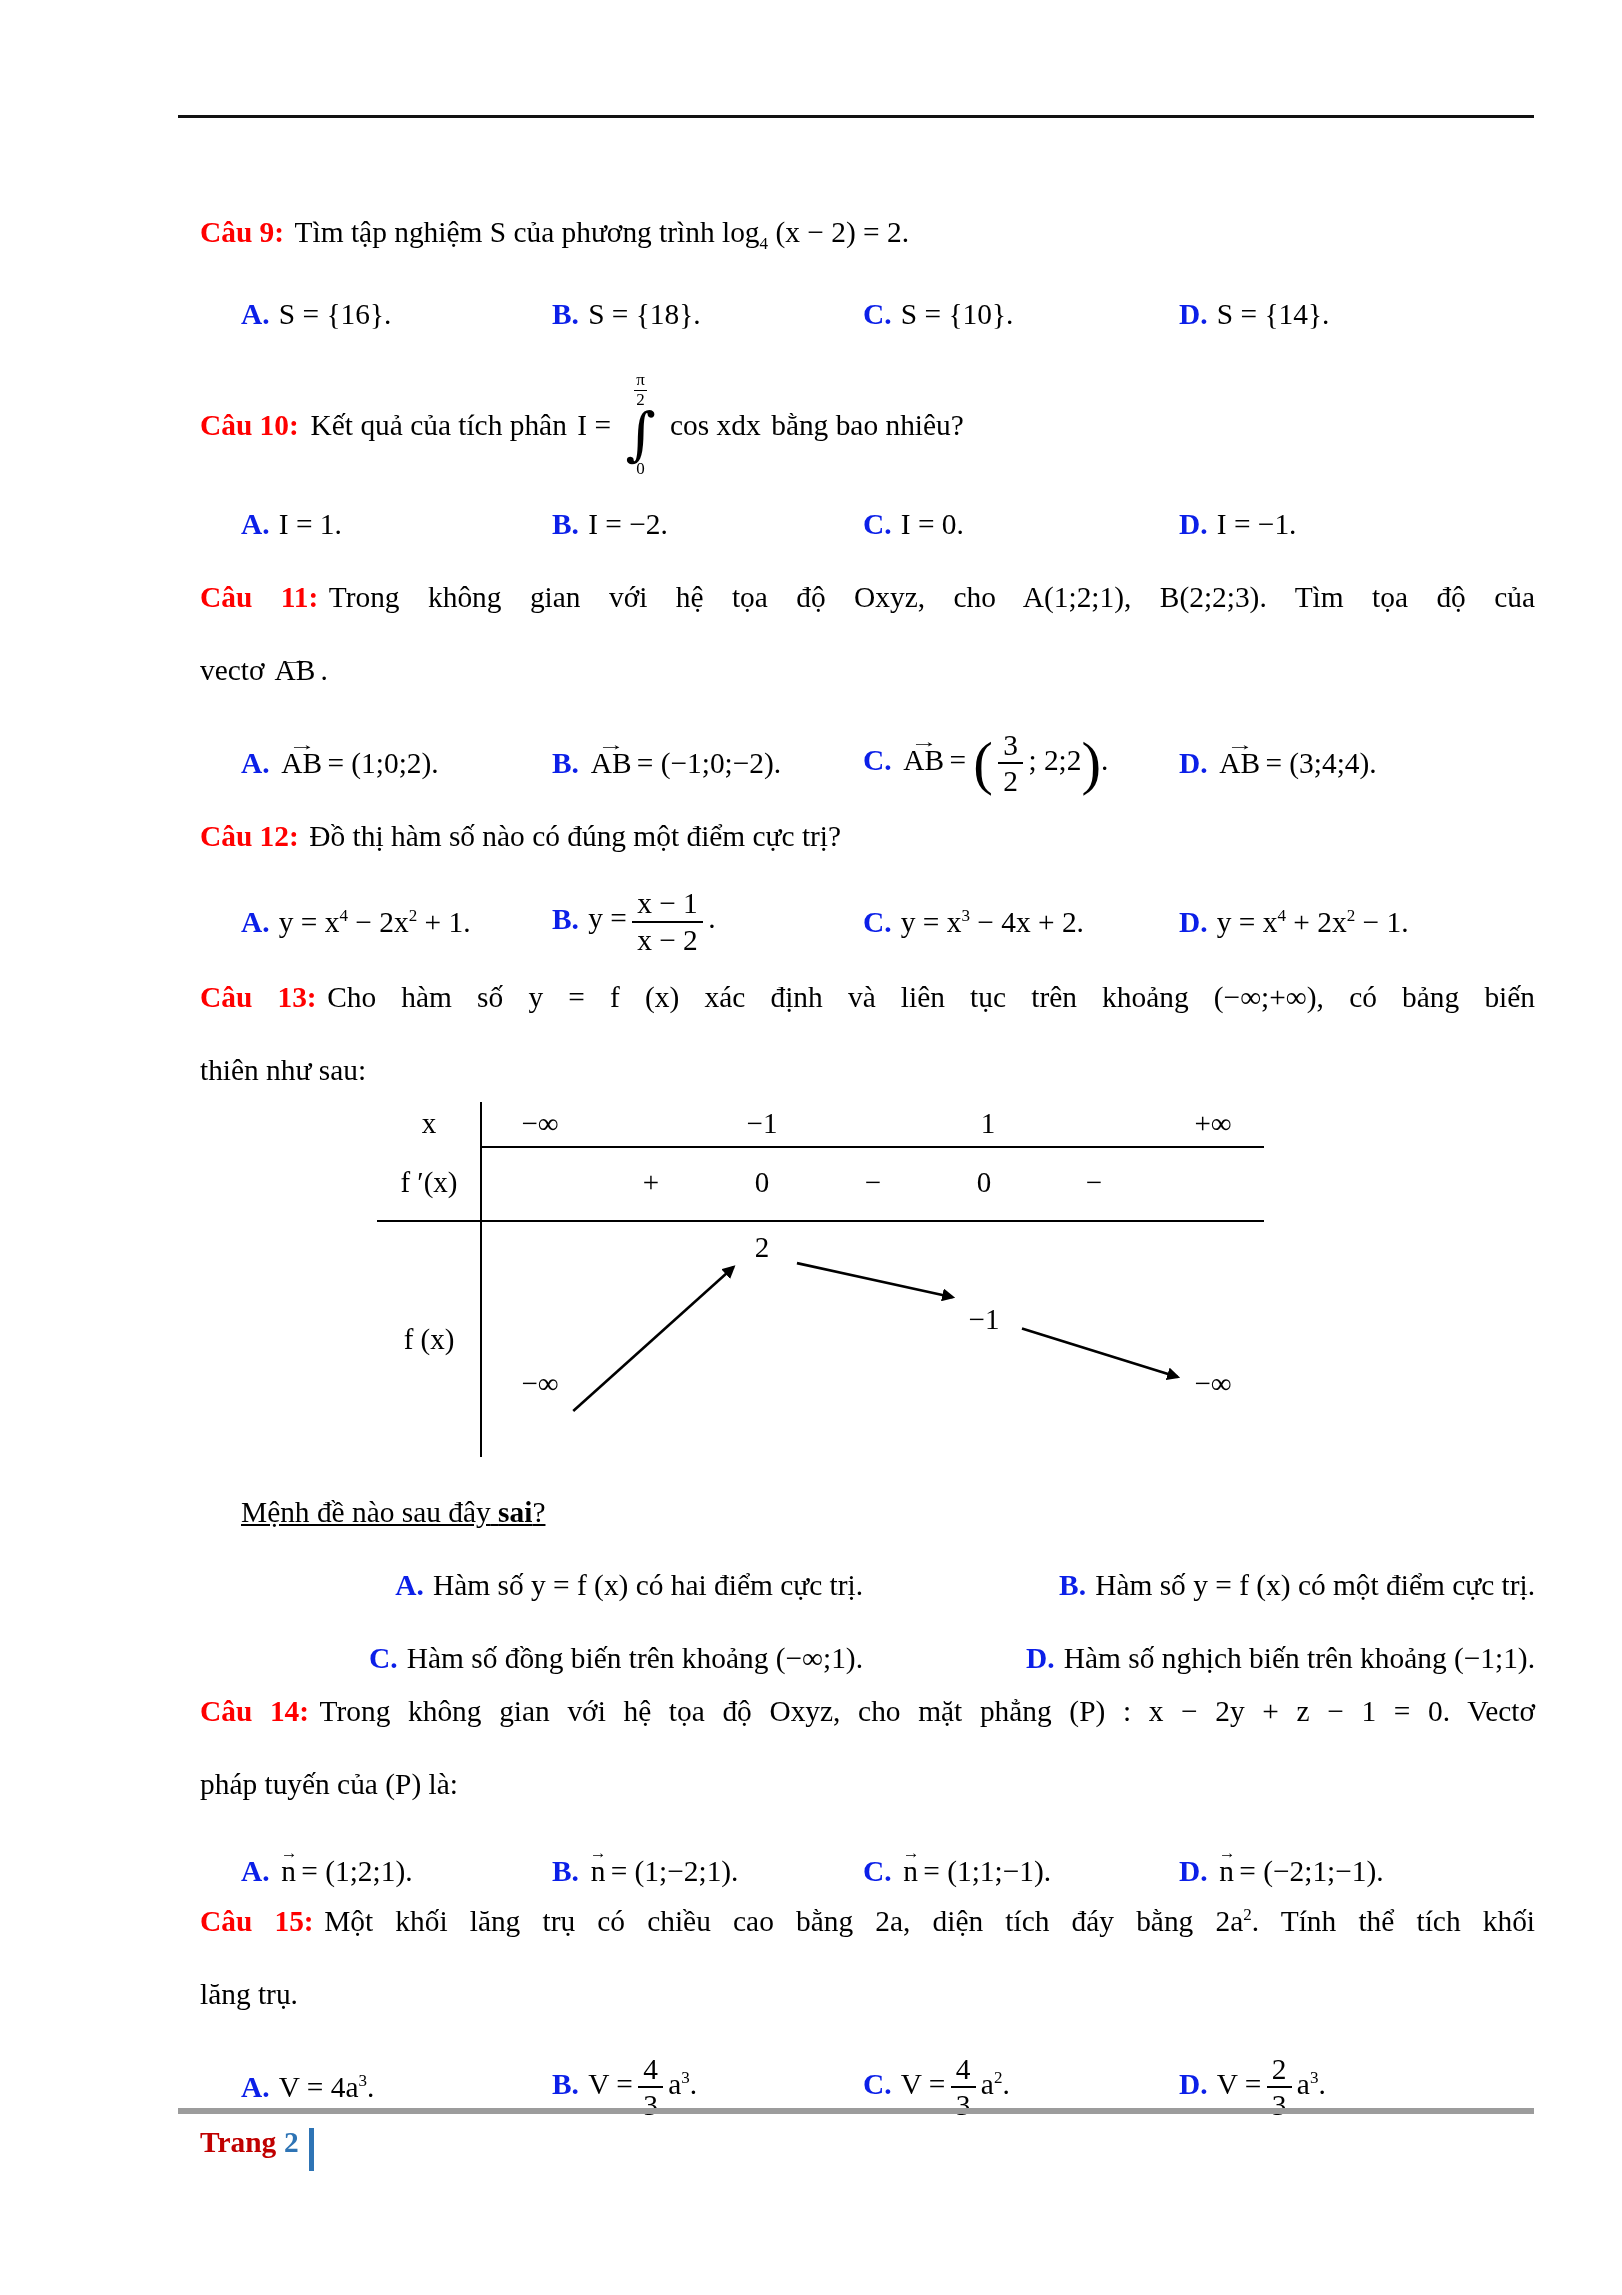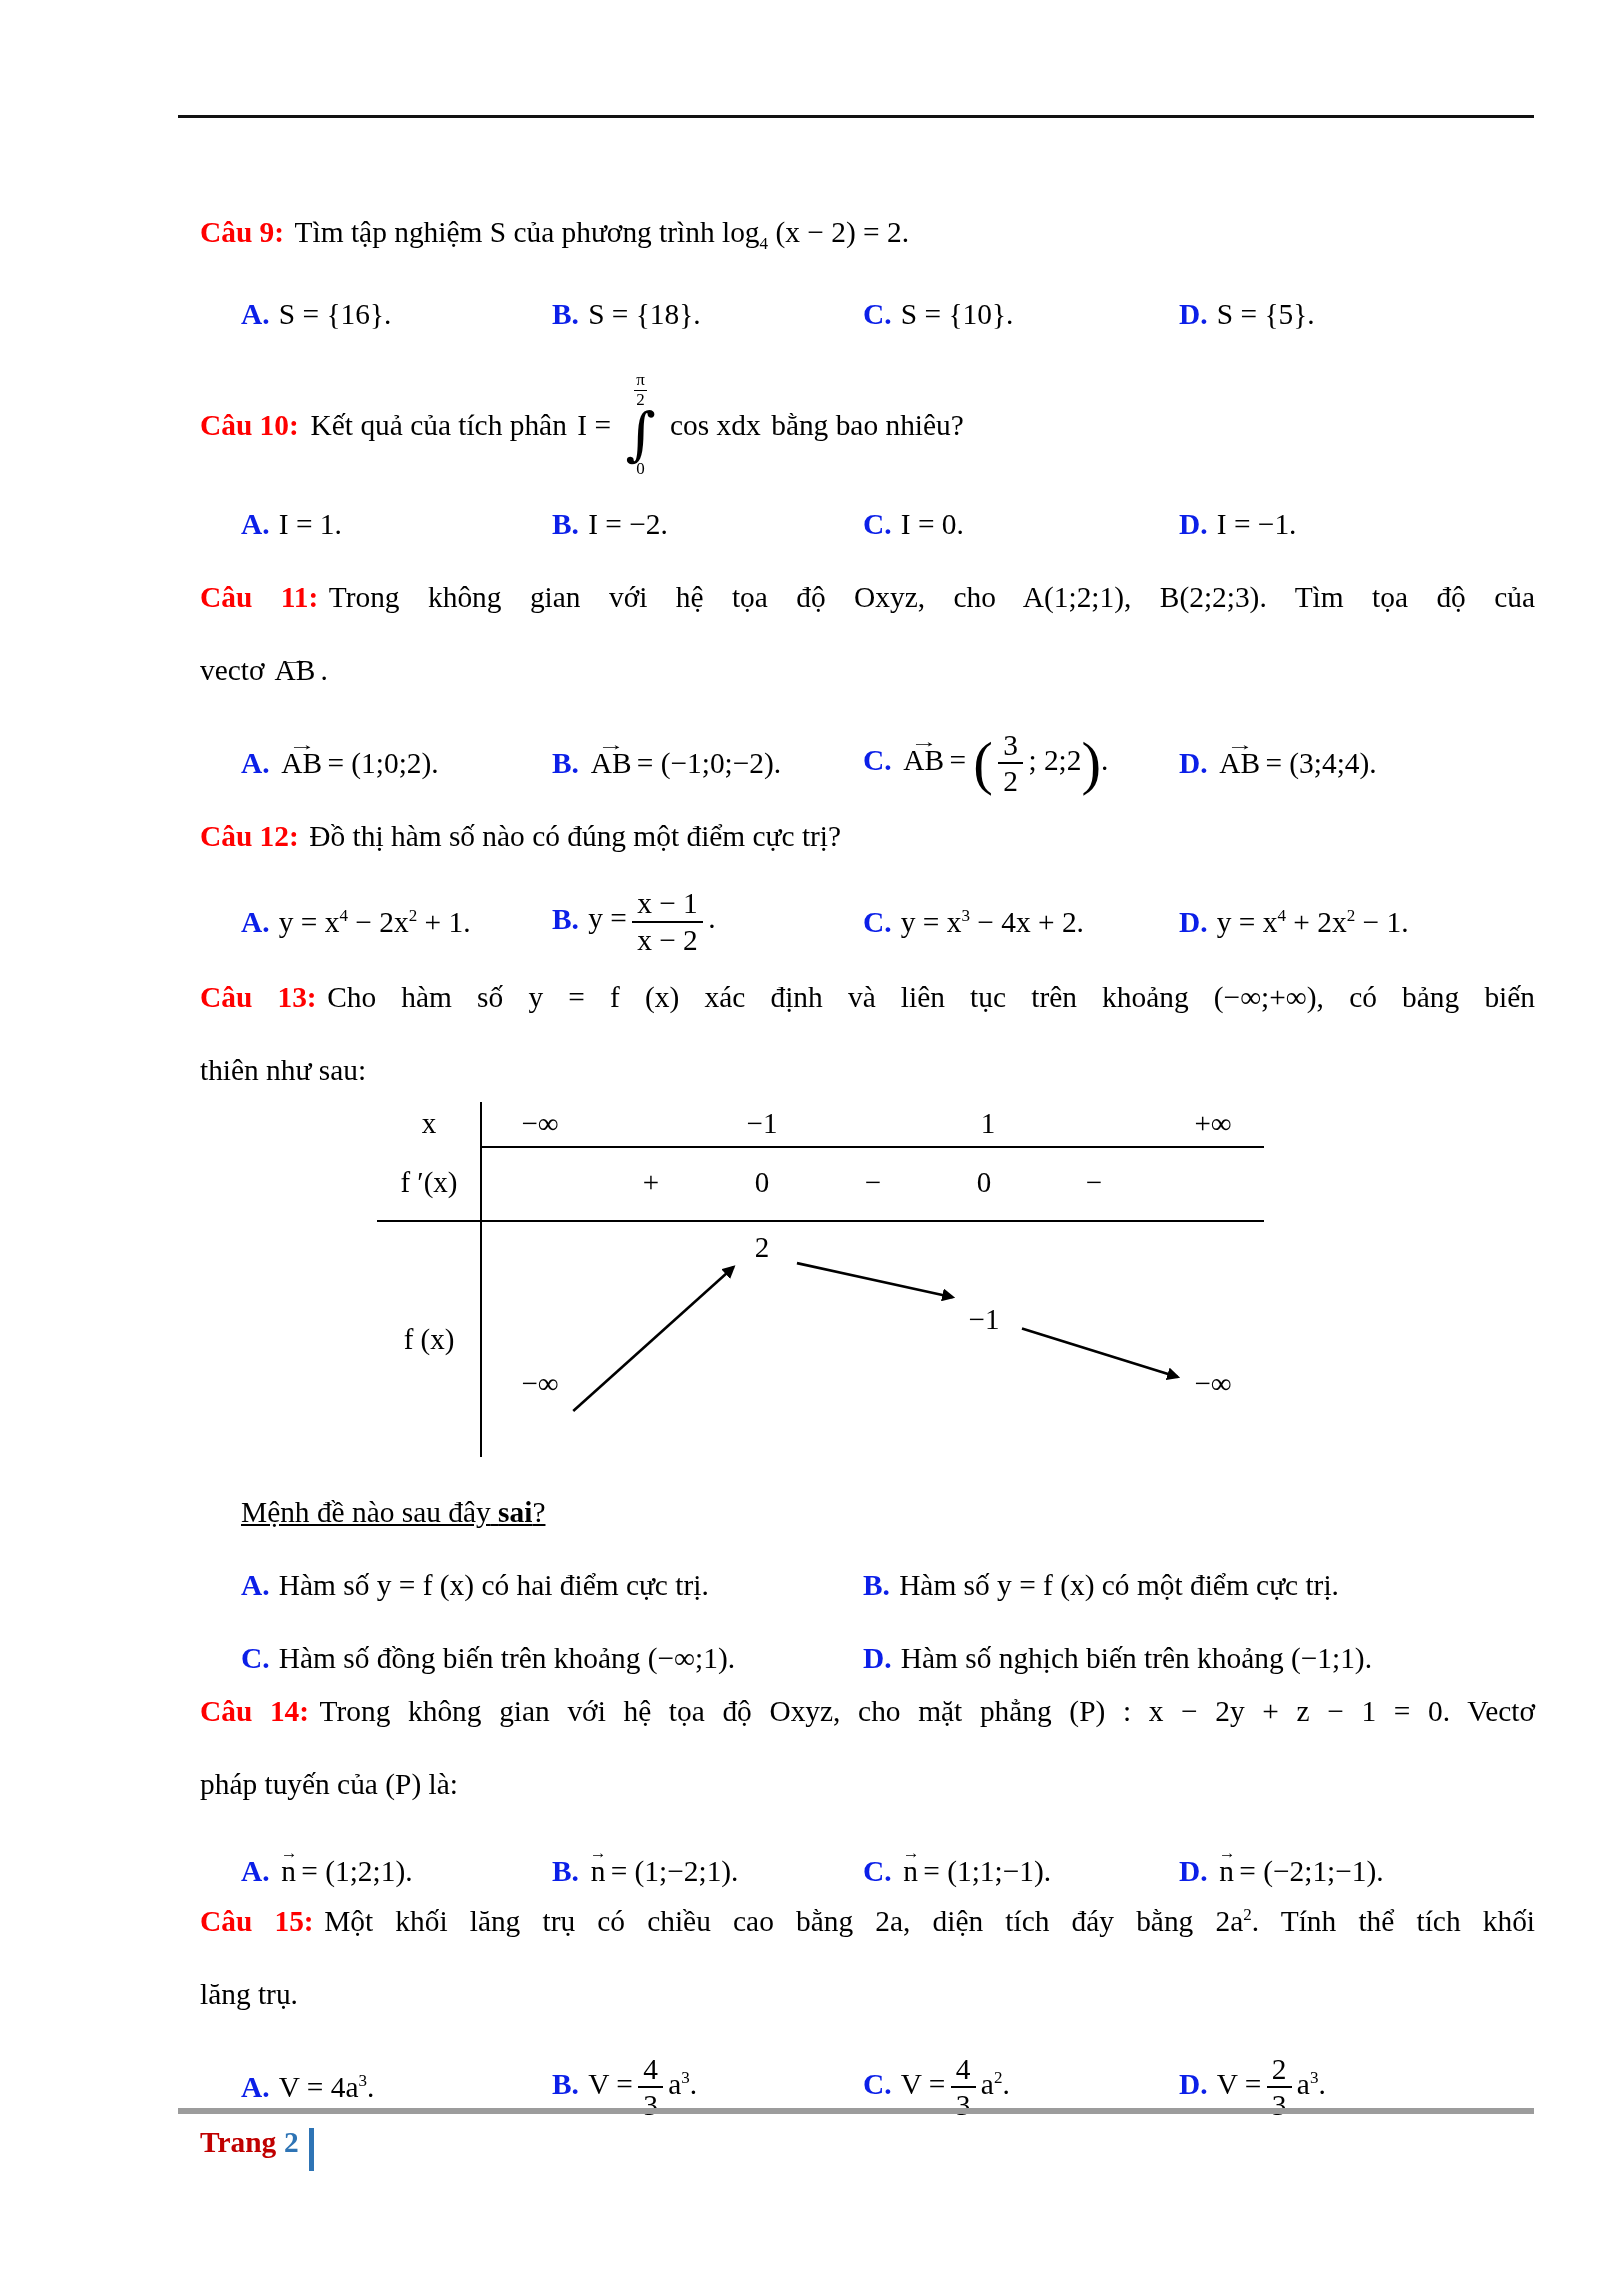--- a/index.html
+++ b/index.html
@@ -12,21 +12,21 @@
     overflow:hidden;
   }
   .rule-top { position:absolute; left:178px; top:115px; width:1356px; height:2.6px; background:#111; }
   .q { position:absolute; left:200px; width:1335px; }
   .qline { line-height:73px; }
   .just { text-align:justify; text-align-last:justify; }
   .qlabel { color:var(--question_label,#ff0000); font-weight:bold; margin-right:10.5px; }
   .olabel { color:var(--option_letter,#0000ee); font-weight:bold; margin-right:9.2px; }
   .opts { display:grid; padding-left:41px; align-items:center; }
   .opts4 { grid-template-columns:311px 311px 316px 1fr; min-height:80px; }
-  .opts2 { grid-template-columns:622px 1fr; line-height:73px; }
+  .opts2 { grid-template-columns:622px 1fr; line-height:73px;text-align:right; }
   .opt { white-space:nowrap; }
   sub, sup { font-size:58%; line-height:0; }
   .frac { display:inline-flex; flex-direction:column; align-items:center; vertical-align:middle; margin:0 5.2px; line-height:1.18; }
   .frac .fnum { padding:0 5.2px; border-bottom:2px solid #000; }
   .frac .fden { padding:0 5.2px; }
   .vec { position:relative; display:inline-block; margin:0 5.2px 0 2.6px; }
   .vec-arrow { position:absolute; top:-0.70em; left:50%; transform:translateX(-50%) scaleX(1.7); font-size:0.55em; }
   .vec.vshort .vec-arrow { transform:translateX(-50%) scaleX(1.05); }
   .bigp { font-size:2.0em; font-weight:300; vertical-align:middle; line-height:0.55; }
   .q10line { display:flex; align-items:center; gap:10.5px; min-height:118px; }
@@ -57,21 +57,21 @@
 
 <section class="q" style="top:196px">
   <div class="qline">
     <span class="qlabel">Câu 9:</span><span>Tìm tập nghiệm S của phương trình</span>
     <span><span>log</span><sub>4</sub> <span>(x − 2) = 2.</span></span>
   </div>
   <div class="opts opts4" style="margin-top:5.2px">
     <span class="opt"><span class="olabel">A.</span><span>S = {16}.</span></span>
     <span class="opt"><span class="olabel">B.</span><span>S = {18}.</span></span>
     <span class="opt"><span class="olabel">C.</span><span>S = {10}.</span></span>
-    <span class="opt"><span class="olabel">D.</span><span>S = {5}.</span></span>
+    <span class="opt"><span class="olabel">D.</span><span>S = {14}.</span></span>
   </div>
 </section>
 
 <section class="q" style="top:366px">
   <div class="q10line">
     <span class="qlabel">Câu 10:</span>
     <span>Kết quả của tích phân</span>
     <span>I =</span>
     <span class="int">
       <span class="int-lim"><span class="mfrac">

